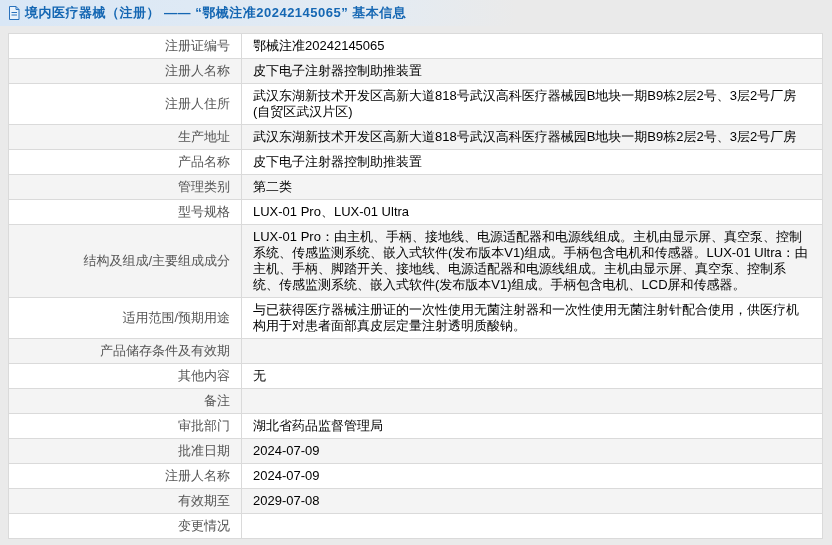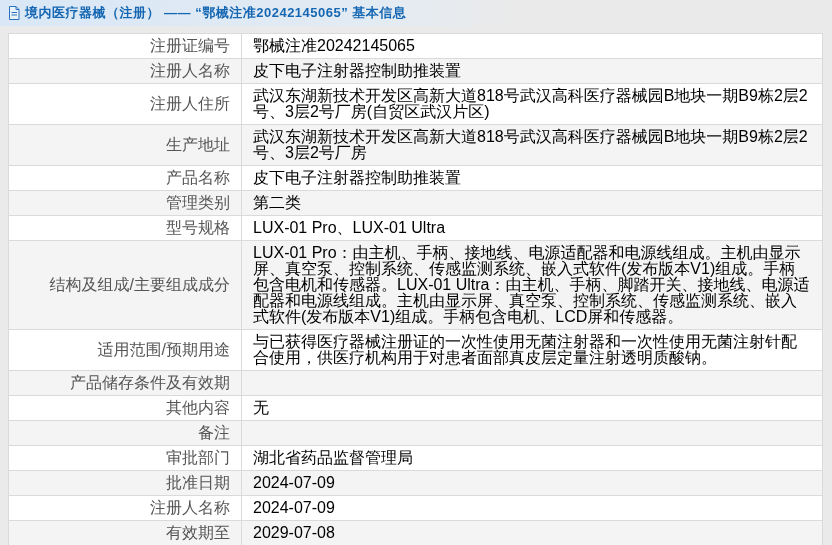--- a/index.html
+++ b/index.html
@@ -26,21 +26,21 @@
   table.info{
     border-collapse:collapse;
     table-layout:fixed;
     width:815px;
     margin:7px 0 0 8px;
     background:#ffffff;
     border:1px solid #c6c6c6;
   }
   table.info td{
     border:1px solid #dadada;
-    font-size:16px;
+    font-size:13px;
     line-height:16px;
     padding:4px 11px;
     vertical-align:middle;
     word-break:break-all;
   }
   td.lbl{
     width:210px;
     text-align:right;
     color:#555555;
     white-space:nowrap;

